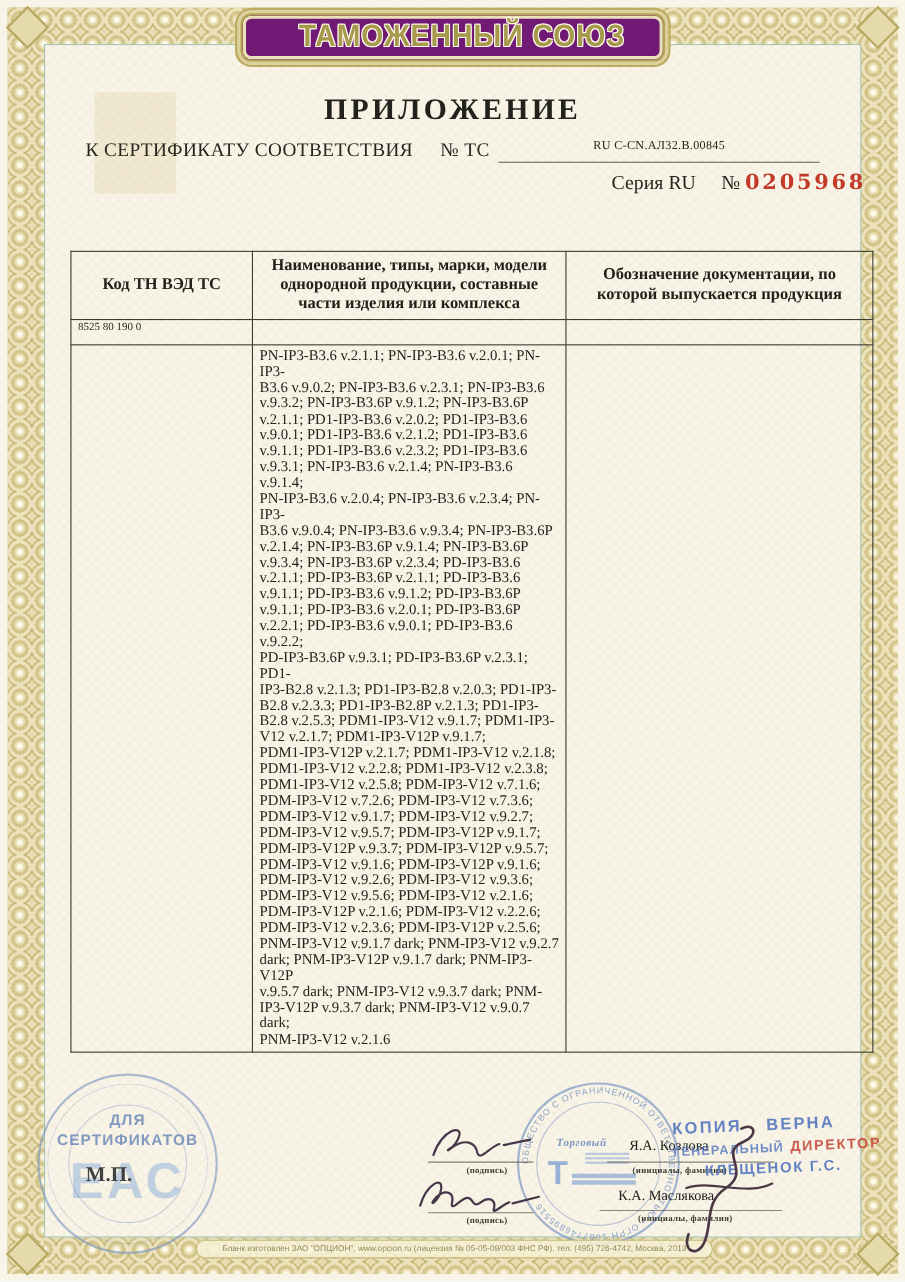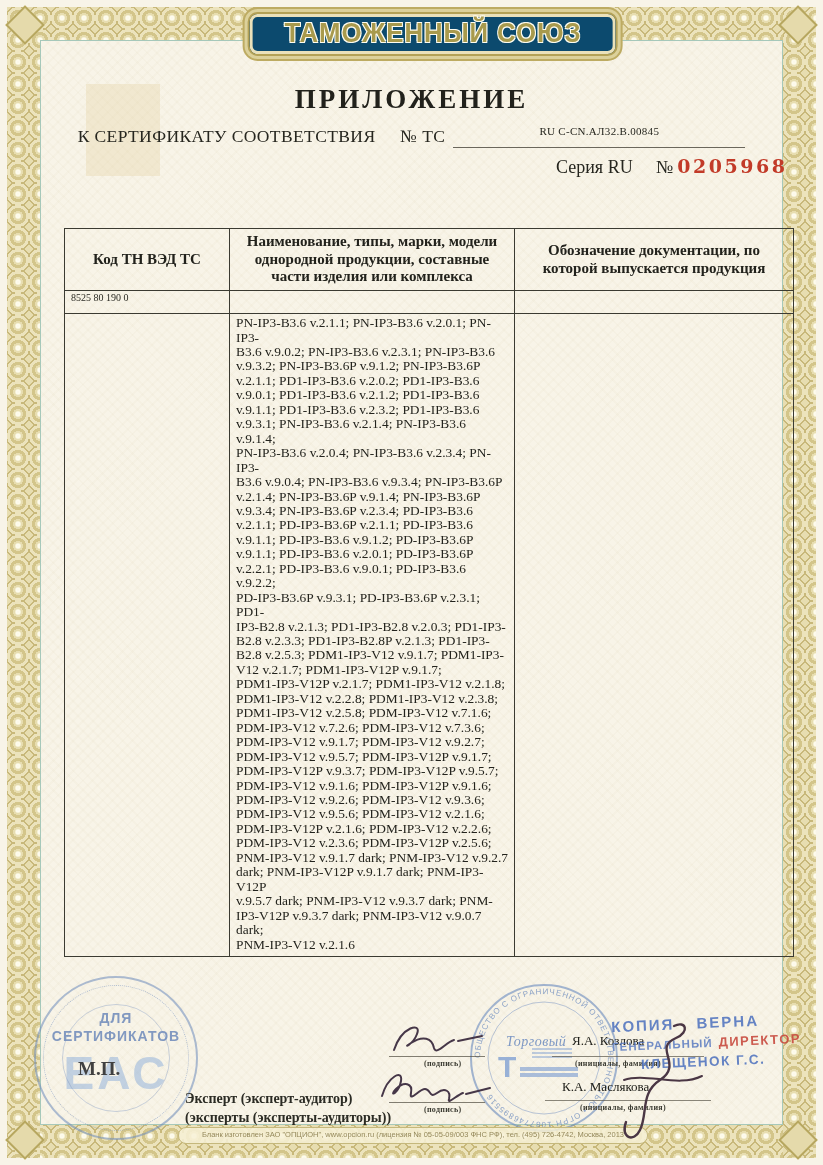--- a/index.html
+++ b/index.html
@@ -34,23 +34,23 @@
     background:
       repeating-linear-gradient(45deg, rgba(206,190,142,.06) 0 2px, transparent 2px 7px),
       repeating-linear-gradient(135deg, rgba(206,190,142,.06) 0 2px, transparent 2px 7px);
   }
   .watermark { position:absolute; left:86px; top:84px; width:74px; height:92px;
     background:rgba(226,209,160,.32); z-index:1; }
 
   
   .banner {
     position:absolute; top:12px; left:50%; transform:translateX(-50%); z-index:5;
-    background:#0c4a6e; border:2px solid #b3a156; border-radius:10px;
+    background:#701a75; border:2px solid #b3a156; border-radius:10px;
     box-shadow: 0 0 0 3px #dcd19b, 0 0 0 5px #bdab62, inset 0 0 0 3px #eae1ba;
-    padding:3px 22px 5px 22px; white-space:nowrap;margin-left:21px;
+    padding:3px 22px 5px 38px; white-space:nowrap;
   }
   .banner-text {
     font-family:"Liberation Sans", sans-serif; font-weight:bold;
     font-size:28px; letter-spacing:1px; color:#a89a4d;
     text-shadow: 1px 1px 0 #fffdf0, -1px -1px 0 #fffdf0, 1px -1px 0 #fffdf0, -1px 1px 0 #fffdf0;
     display:inline-block; transform:scaleX(.92); transform-origin:center;
   }
 
   
   .doc-title { position:absolute; top:84px; left:0; right:0; z-index:4;
@@ -94,22 +94,22 @@
   .sig-line.s1 { left:389px; top:1056px; } .sig-line.s2 { left:389px; top:1102px; }
   .caption { position:absolute; z-index:5; font-size:8px; color:#3c3c33; letter-spacing:.3px;font-weight:bold; }
   .cap-sign1 { left:424px; top:1059px; } .cap-sign2 { left:424px; top:1105px; }
   .name { position:absolute; z-index:5; font-size:13px; color:#20201b; white-space:nowrap; }
   .name.n1 { left:572px; top:1033px; } .name.n2 { left:562px; top:1079px; }
   .name-line { position:absolute; border-top:1px solid rgba(90,86,74,.7); z-index:4; }
   .nl1 { left:552px; top:1056px; width:152px; } .nl2 { left:545px; top:1100px; width:166px; }
   .cap-name1 { left:575px; top:1059px; } .cap-name2 { left:580px; top:1103px; }
 
   .stamp-org { position:absolute; left:468px; top:982px; width:152px; height:152px; z-index:3; }
-  .org-inner-word { position:absolute; left:38px; top:52px; font-style:italic; font-size:14px;
-    color:rgba(104,136,190,.85); letter-spacing:.5px; }
+  .org-inner-word { position:absolute; left:38px; top:52px; font-style:italic; font-size:10px;
+    color:rgba(104,136,190,.85); letter-spacing:.5px;font-weight:bold; }
   .org-logo { position:absolute; left:30px; top:72px; display:flex; align-items:flex-end; }
   .org-logo-t { font-family:"Liberation Sans",sans-serif; font-weight:bold; font-size:30px;
     line-height:26px; color:rgba(128,160,210,.8); }
   .org-logo-bars { margin-left:4px; margin-bottom:3px; }
   .org-logo-bars i { display:block; width:58px; height:4px; margin-top:2px;
     background:rgba(128,160,210,.65); }
   .org-tiny { position:absolute; left:64px; top:64px; width:40px; }
   .org-tiny i { display:block; height:2px; margin-top:2px; background:rgba(128,160,210,.5); }
 
   .copy-stamp { position:absolute; left:612px; top:1014px; z-index:5; transform:rotate(-2.5deg);
@@ -220,21 +220,20 @@
 
   <div class="stamp-eac">
     <div class="eac-lines">
       <div>ДЛЯ</div>
       <div>СЕРТИФИКАТОВ</div>
     </div>
     <div class="eac-big">ЕАС</div>
   </div>
   <div class="mp">М.П.</div>
 
-  <div class="sig-label l2">Эксперт (эксперт-аудитор) (эксперты (эксперты-аудиторы))</div>
 
   <div class="sig-line s1"></div>
   <div class="sig-line s2"></div>
   <div class="caption cap-sign1">(подпись)</div>
   <div class="caption cap-sign2">(подпись)</div>
 
   <div class="name n1">Я.А. Козлова</div>
   <div class="name n2">К.А. Маслякова</div>
   <div class="name-line nl1"></div>
   <div class="name-line nl2"></div>

